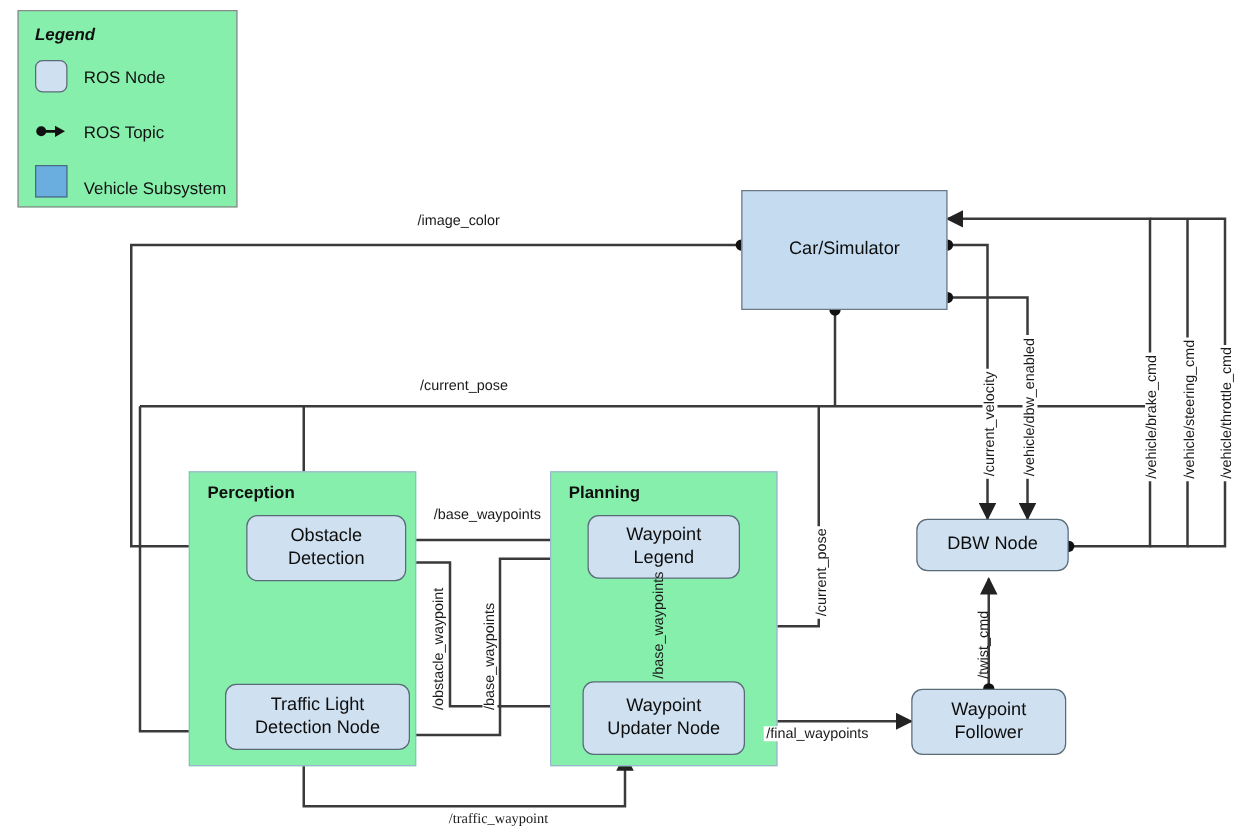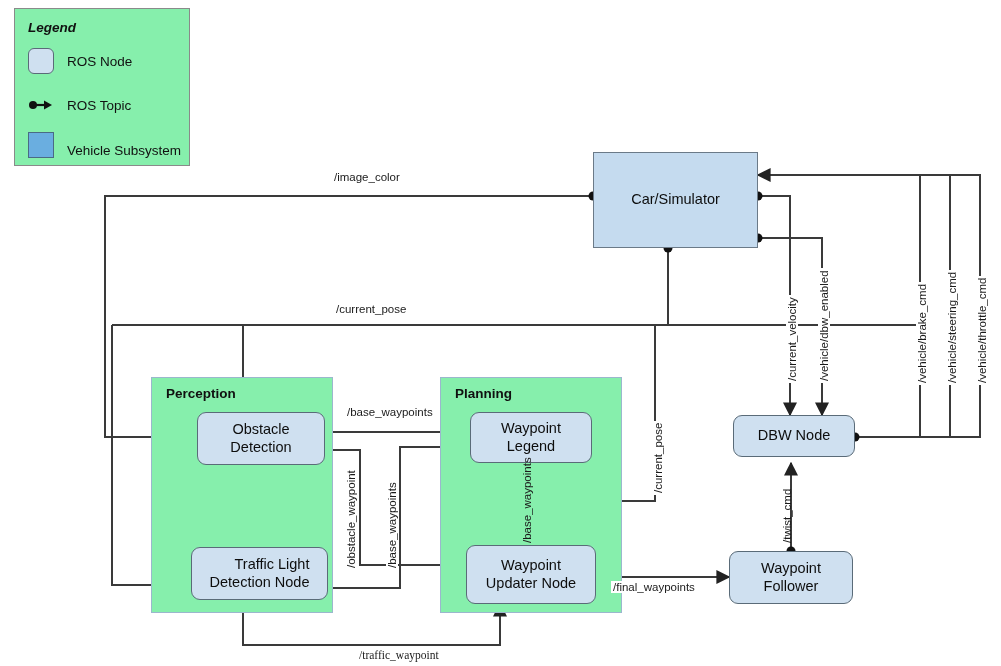--- a/index.html
+++ b/index.html
@@ -208,21 +208,21 @@
   <div class="node square" style="left:593px; top:152px; width:165px; height:96px;">
     <span>Car/Simulator</span>
   </div>
 
   <div class="node" style="left:180px; top:412px; width:128px; height:53px;margin-left:17px;">
     <span>
       <span>Obstacle</span><br><span>Detection</span>
     </span>
   </div>
 
-  <div class="node" style="left:191px; top:547px; width:137px; height:53px;text-align:right;">
+  <div class="node" style="left:180px; top:547px; width:148px; height:53px;">
     <span>
       <span>Traffic Light</span><br><span>Detection Node</span>
     </span>
   </div>
 
   <div class="node" style="left:470px; top:412px; width:122px; height:51px;">
     <span>
       <span>Waypoint</span><br><span>Legend</span>
     </span>
   </div>

